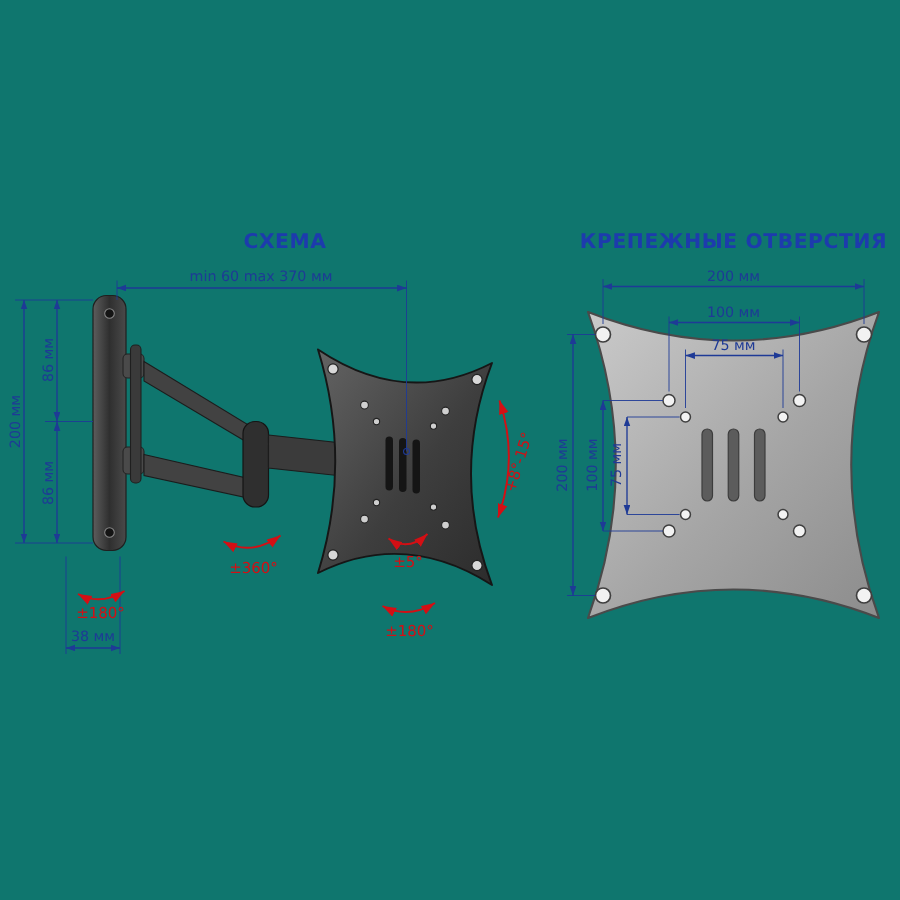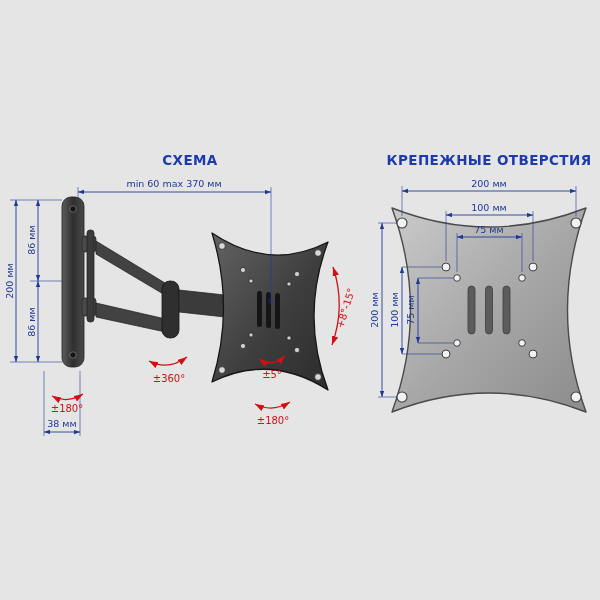--- a/index.html
+++ b/index.html
@@ -1,17 +1,17 @@
 <!DOCTYPE html>
 <html><head>
 <meta charset="utf-8">
 <style>
   html,body{margin:0;padding:0;}
   body{width:600px;height:600px;background:#ffffff;}
-  .canvas{position:relative;width:600px;height:600px;background:#e5e5e5;overflow:hidden;
+  .canvas{position:relative;width:600px;height:600px;background:#0f766e;overflow:hidden;
           font-family:"DejaVu Sans", sans-serif;}
   svg{position:absolute;left:0;top:0;}
   .dim{stroke:#1e3a96;stroke-width:.9;fill:none;}
   .ext{stroke:#1e3a96;stroke-width:.6;fill:none;}
   .dim-text{font-size:9.5px;fill:#1e3a96;}
   .red-line{stroke:#d40f14;stroke-width:1.3;fill:none;}
   .red-text{font-size:10px;fill:#d40f14;}
   .title-text{font-size:13.5px;font-weight:bold;fill:#1d3bad;letter-spacing:.4px;}
 </style>
 </head>

